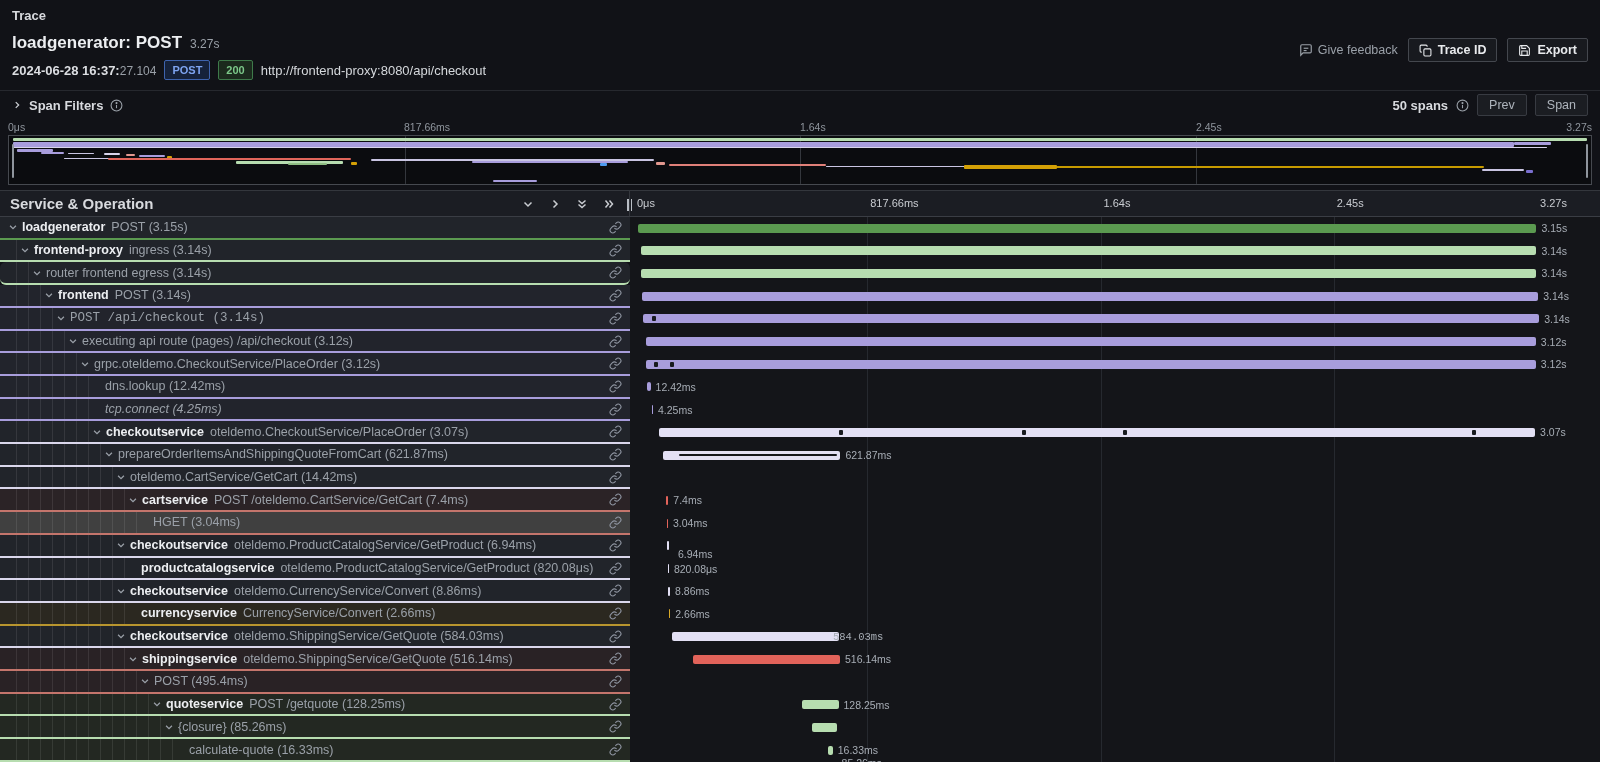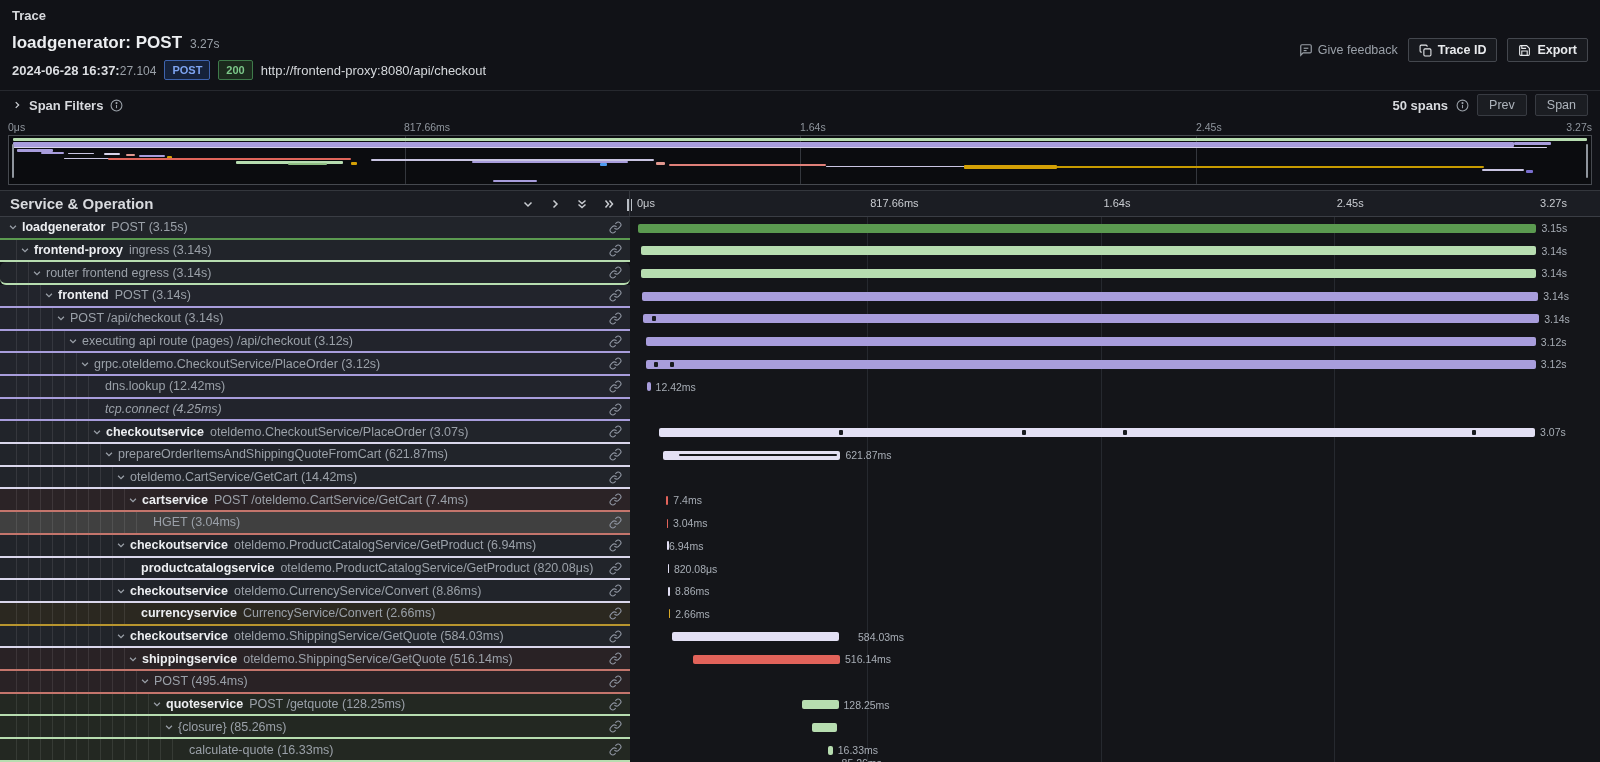--- a/index.html
+++ b/index.html
@@ -318,21 +318,21 @@
             <path d="M14 11a5 5 0 0 0-7.54-.54l-3 3a5 5 0 0 0 7.07 7.07l1.71-1.71"></path>
           </svg>
         </span>
       </div>
       <div class="srow-right">
         <div class="bar" style="left: 12.397px; width: 895.867px; background: rgb(168, 157, 220);"></div>
         <span class="bar-label" style="left: 913.264px;">3.14s</span>
       </div>
     </div>
     <div class="srow">
-      <div class="srow-left" style="background: rgb(34, 36, 44); border-bottom-color: rgb(168, 157, 220);">
+      <div class="srow-left" style="background: rgb(34, 36, 44); border-bottom-color: rgb(168, 157, 220); font-family: Liberation Mono, monospace;">
         <span class="guide" style="left: 16px;"></span>
         <span class="guide" style="left: 28px;"></span>
         <span class="guide" style="left: 40px;"></span>
         <span class="guide" style="left: 52px;"></span>
         <span style="flex: 0 0 56px;"></span>
         <span class="srow-chevron">
           <svg width="10" height="10" viewBox="0 0 24 24" fill="none" stroke="currentColor" stroke-width="3">
             <polyline points="5 9 12 16 19 9"></polyline>
           </svg>
         </span>
@@ -442,20 +442,24 @@
         <span class="guide" style="left: 88px;"></span>
         <span style="flex: 0 0 92px;"></span>
         <span class="srow-spacer"></span>
         <span class="op-name">tcp.connect (4.25ms)</span>
         <span class="row-link">
           <svg width="13" height="13" viewBox="0 0 24 24" fill="none" stroke="currentColor" stroke-width="2">
             <path d="M10 13a5 5 0 0 0 7.54.54l3-3a5 5 0 0 0-7.07-7.07l-1.72 1.71"></path>
             <path d="M14 11a5 5 0 0 0-7.54-.54l-3 3a5 5 0 0 0 7.07 7.07l1.71-1.71"></path>
           </svg>
         </span>
+      </div>
+      <div class="srow-right">
+        <div class="bar" style="left: 21.727px; width: 1.3px; background: rgb(168, 157, 220);"></div>
+        <span class="bar-label" style="left: 28.027px;">4.25ms</span>
       </div>
     </div>
     <div class="srow">
       <div class="srow-left" style="background: rgb(33, 36, 42); border-bottom-color: rgb(218, 215, 236);">
         <span class="guide" style="left: 16px;"></span>
         <span class="guide" style="left: 28px;"></span>
         <span class="guide" style="left: 40px;"></span>
         <span class="guide" style="left: 52px;"></span>
         <span class="guide" style="left: 64px;"></span>
         <span class="guide" style="left: 76px;"></span>
@@ -623,21 +627,21 @@
         <span class="op-name">oteldemo.ProductCatalogService/GetProduct (6.94ms)</span>
         <span class="row-link">
           <svg width="13" height="13" viewBox="0 0 24 24" fill="none" stroke="currentColor" stroke-width="2">
             <path d="M10 13a5 5 0 0 0 7.54.54l3-3a5 5 0 0 0-7.07-7.07l-1.72 1.71"></path>
             <path d="M14 11a5 5 0 0 0-7.54-.54l-3 3a5 5 0 0 0 7.07 7.07l1.71-1.71"></path>
           </svg>
         </span>
       </div>
       <div class="srow-right">
         <div class="bar" style="left: 36.655px; width: 1.9593px; background: rgb(227, 224, 244);"></div>
-        <span class="bar-label" style="left: 39px;">6.94ms</span>
+        <span class="bar-label" style="left: 48px; margin-top: 8px;">6.94ms</span>
       </div>
     </div>
     <div class="srow">
       <div class="srow-left" style="background: rgb(33, 36, 42); border-bottom-color: rgb(218, 215, 236);">
         <span class="guide" style="left: 16px;"></span>
         <span class="guide" style="left: 28px;"></span>
         <span class="guide" style="left: 40px;"></span>
         <span class="guide" style="left: 52px;"></span>
         <span class="guide" style="left: 64px;"></span>
         <span class="guide" style="left: 76px;"></span>
@@ -741,21 +745,21 @@
         <span class="op-name">oteldemo.ShippingService/GetQuote (584.03ms)</span>
         <span class="row-link">
           <svg width="13" height="13" viewBox="0 0 24 24" fill="none" stroke="currentColor" stroke-width="2">
             <path d="M10 13a5 5 0 0 0 7.54.54l3-3a5 5 0 0 0-7.07-7.07l-1.72 1.71"></path>
             <path d="M14 11a5 5 0 0 0-7.54-.54l-3 3a5 5 0 0 0 7.07 7.07l1.71-1.71"></path>
           </svg>
         </span>
       </div>
       <div class="srow-right">
         <div class="bar" style="left: 42.253px; width: 166.634px; background: rgb(227, 224, 244);"></div>
-        <span class="bar-label" style="left: 228px;">584.03ms</span>
+        <span class="bar-label" style="left: 203px; font-family: Liberation Mono, monospace;">584.03ms</span>
       </div>
     </div>
     <div class="srow">
       <div class="srow-left" style="background: rgb(41, 34, 37); border-bottom-color: rgb(196, 117, 108);">
         <span class="guide" style="left: 16px;"></span>
         <span class="guide" style="left: 28px;"></span>
         <span class="guide" style="left: 40px;"></span>
         <span class="guide" style="left: 52px;"></span>
         <span class="guide" style="left: 64px;"></span>
         <span class="guide" style="left: 76px;"></span>

